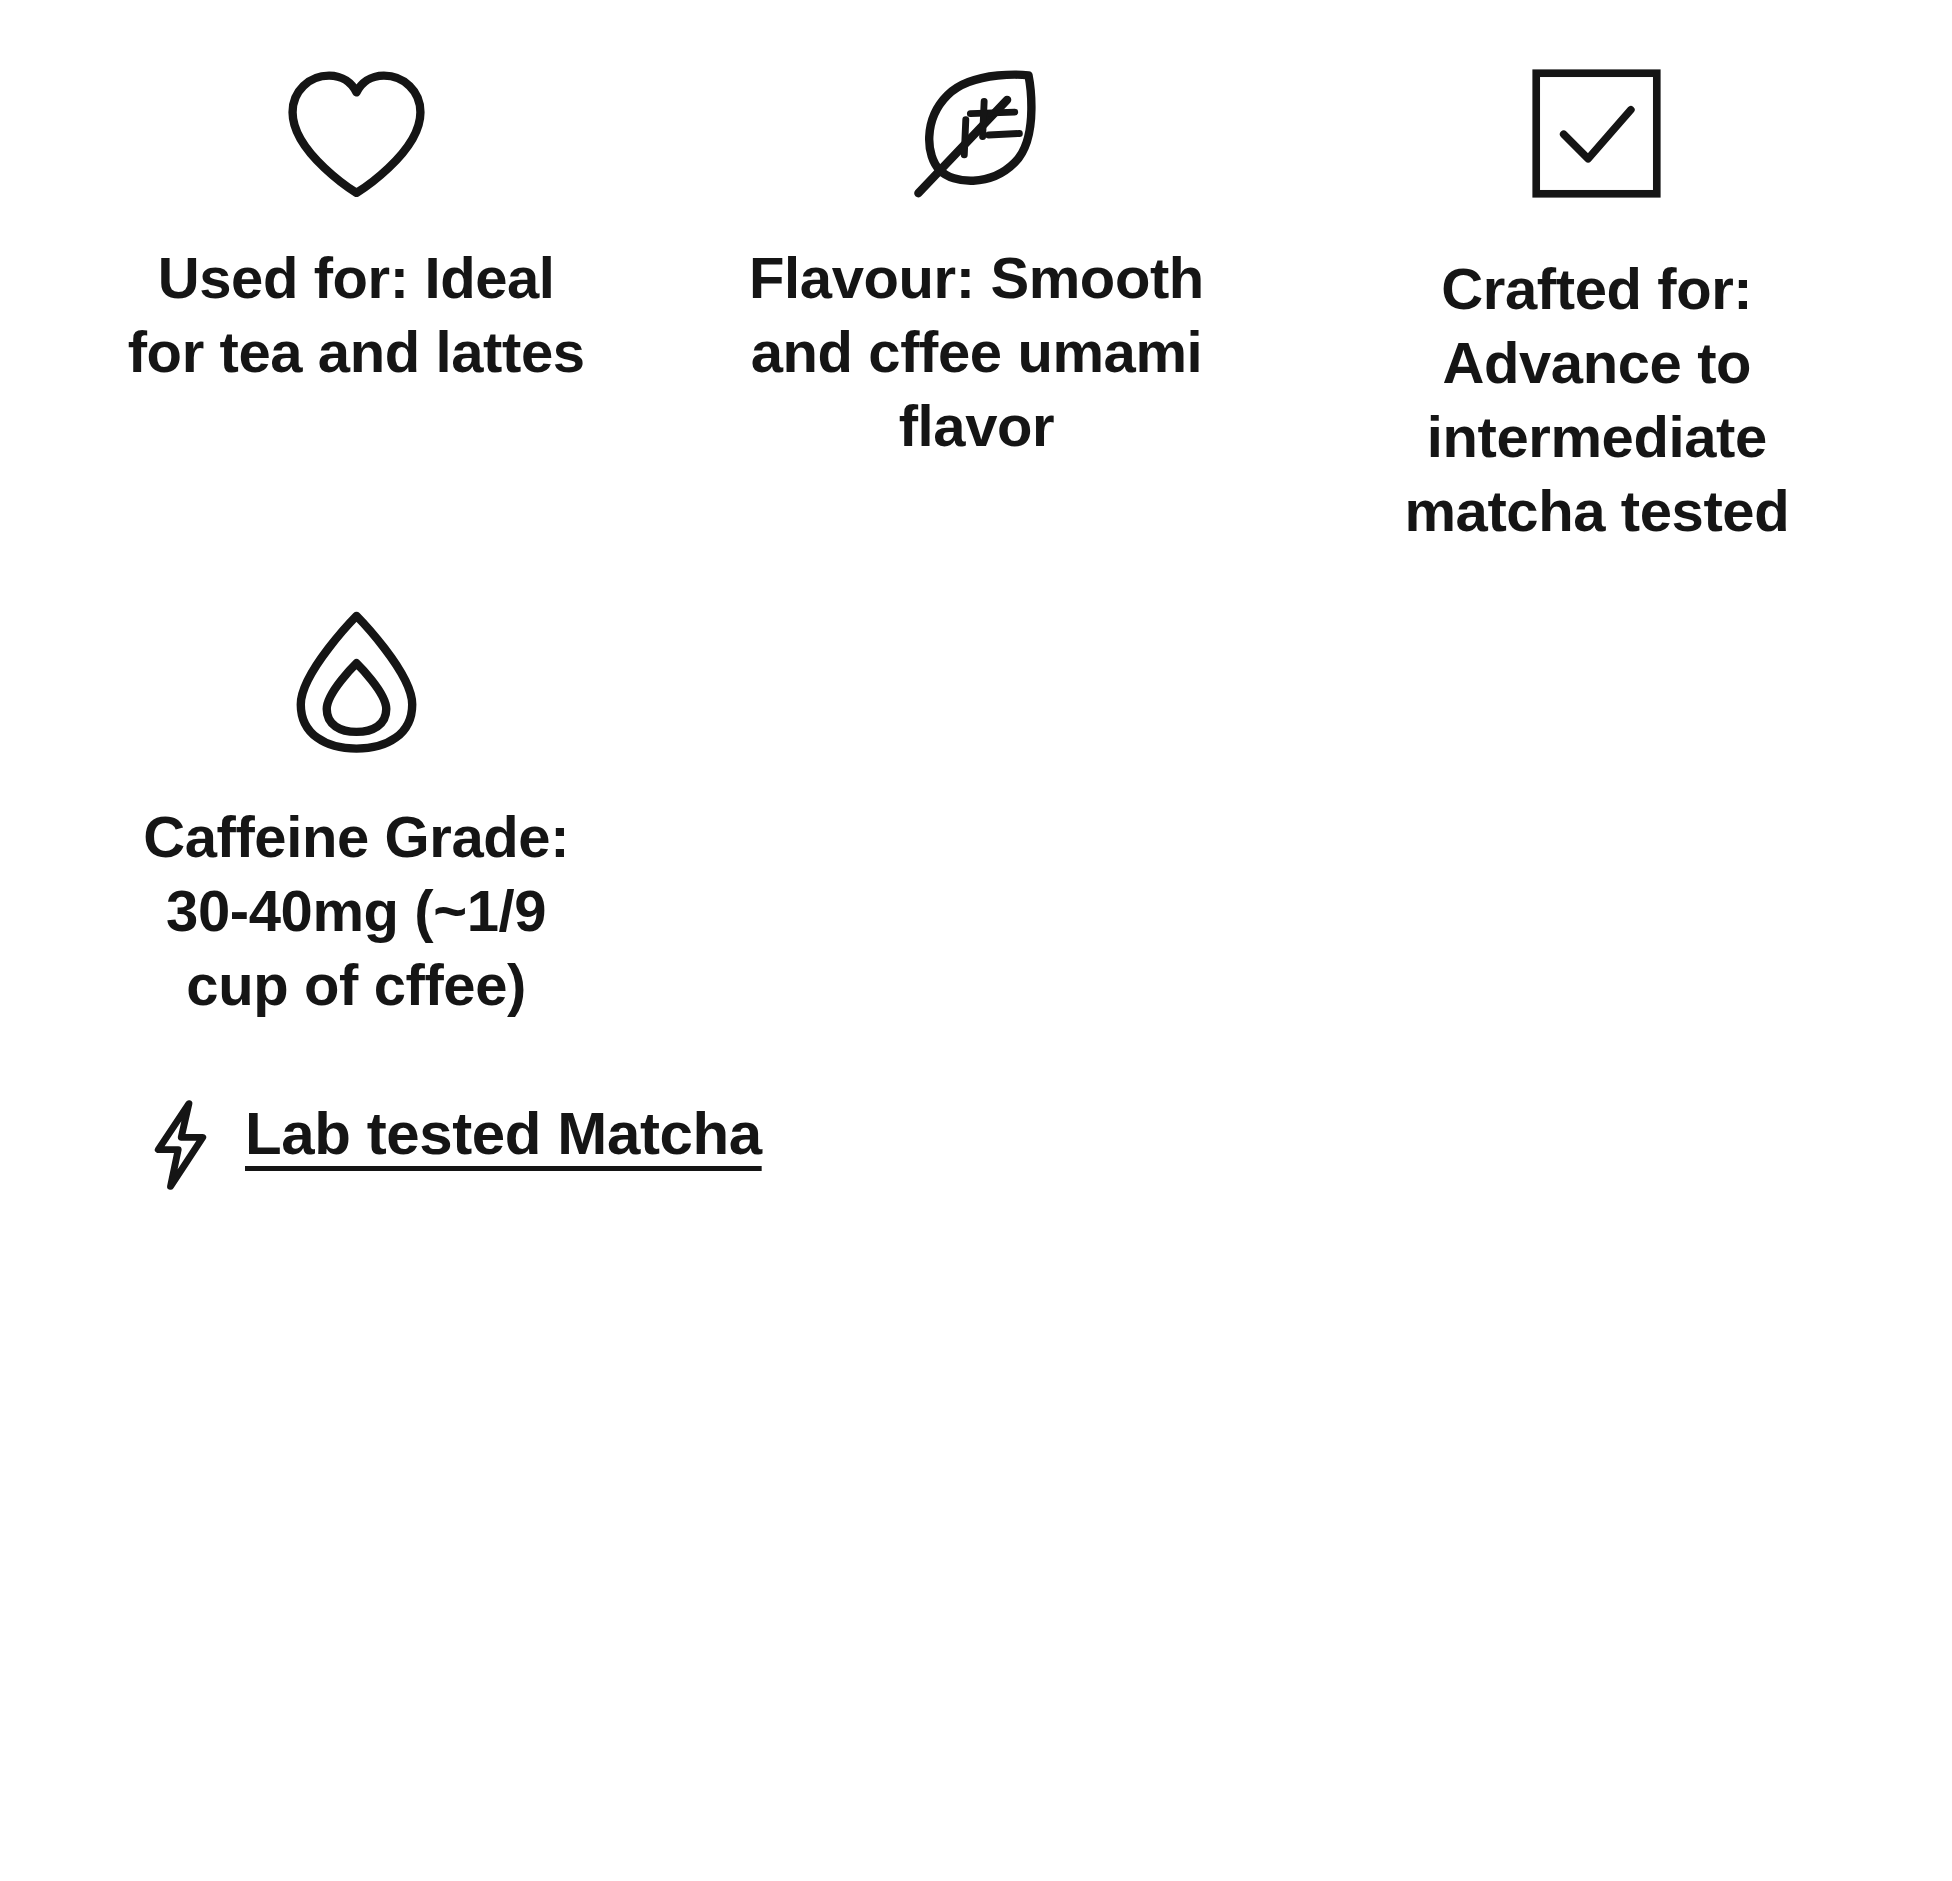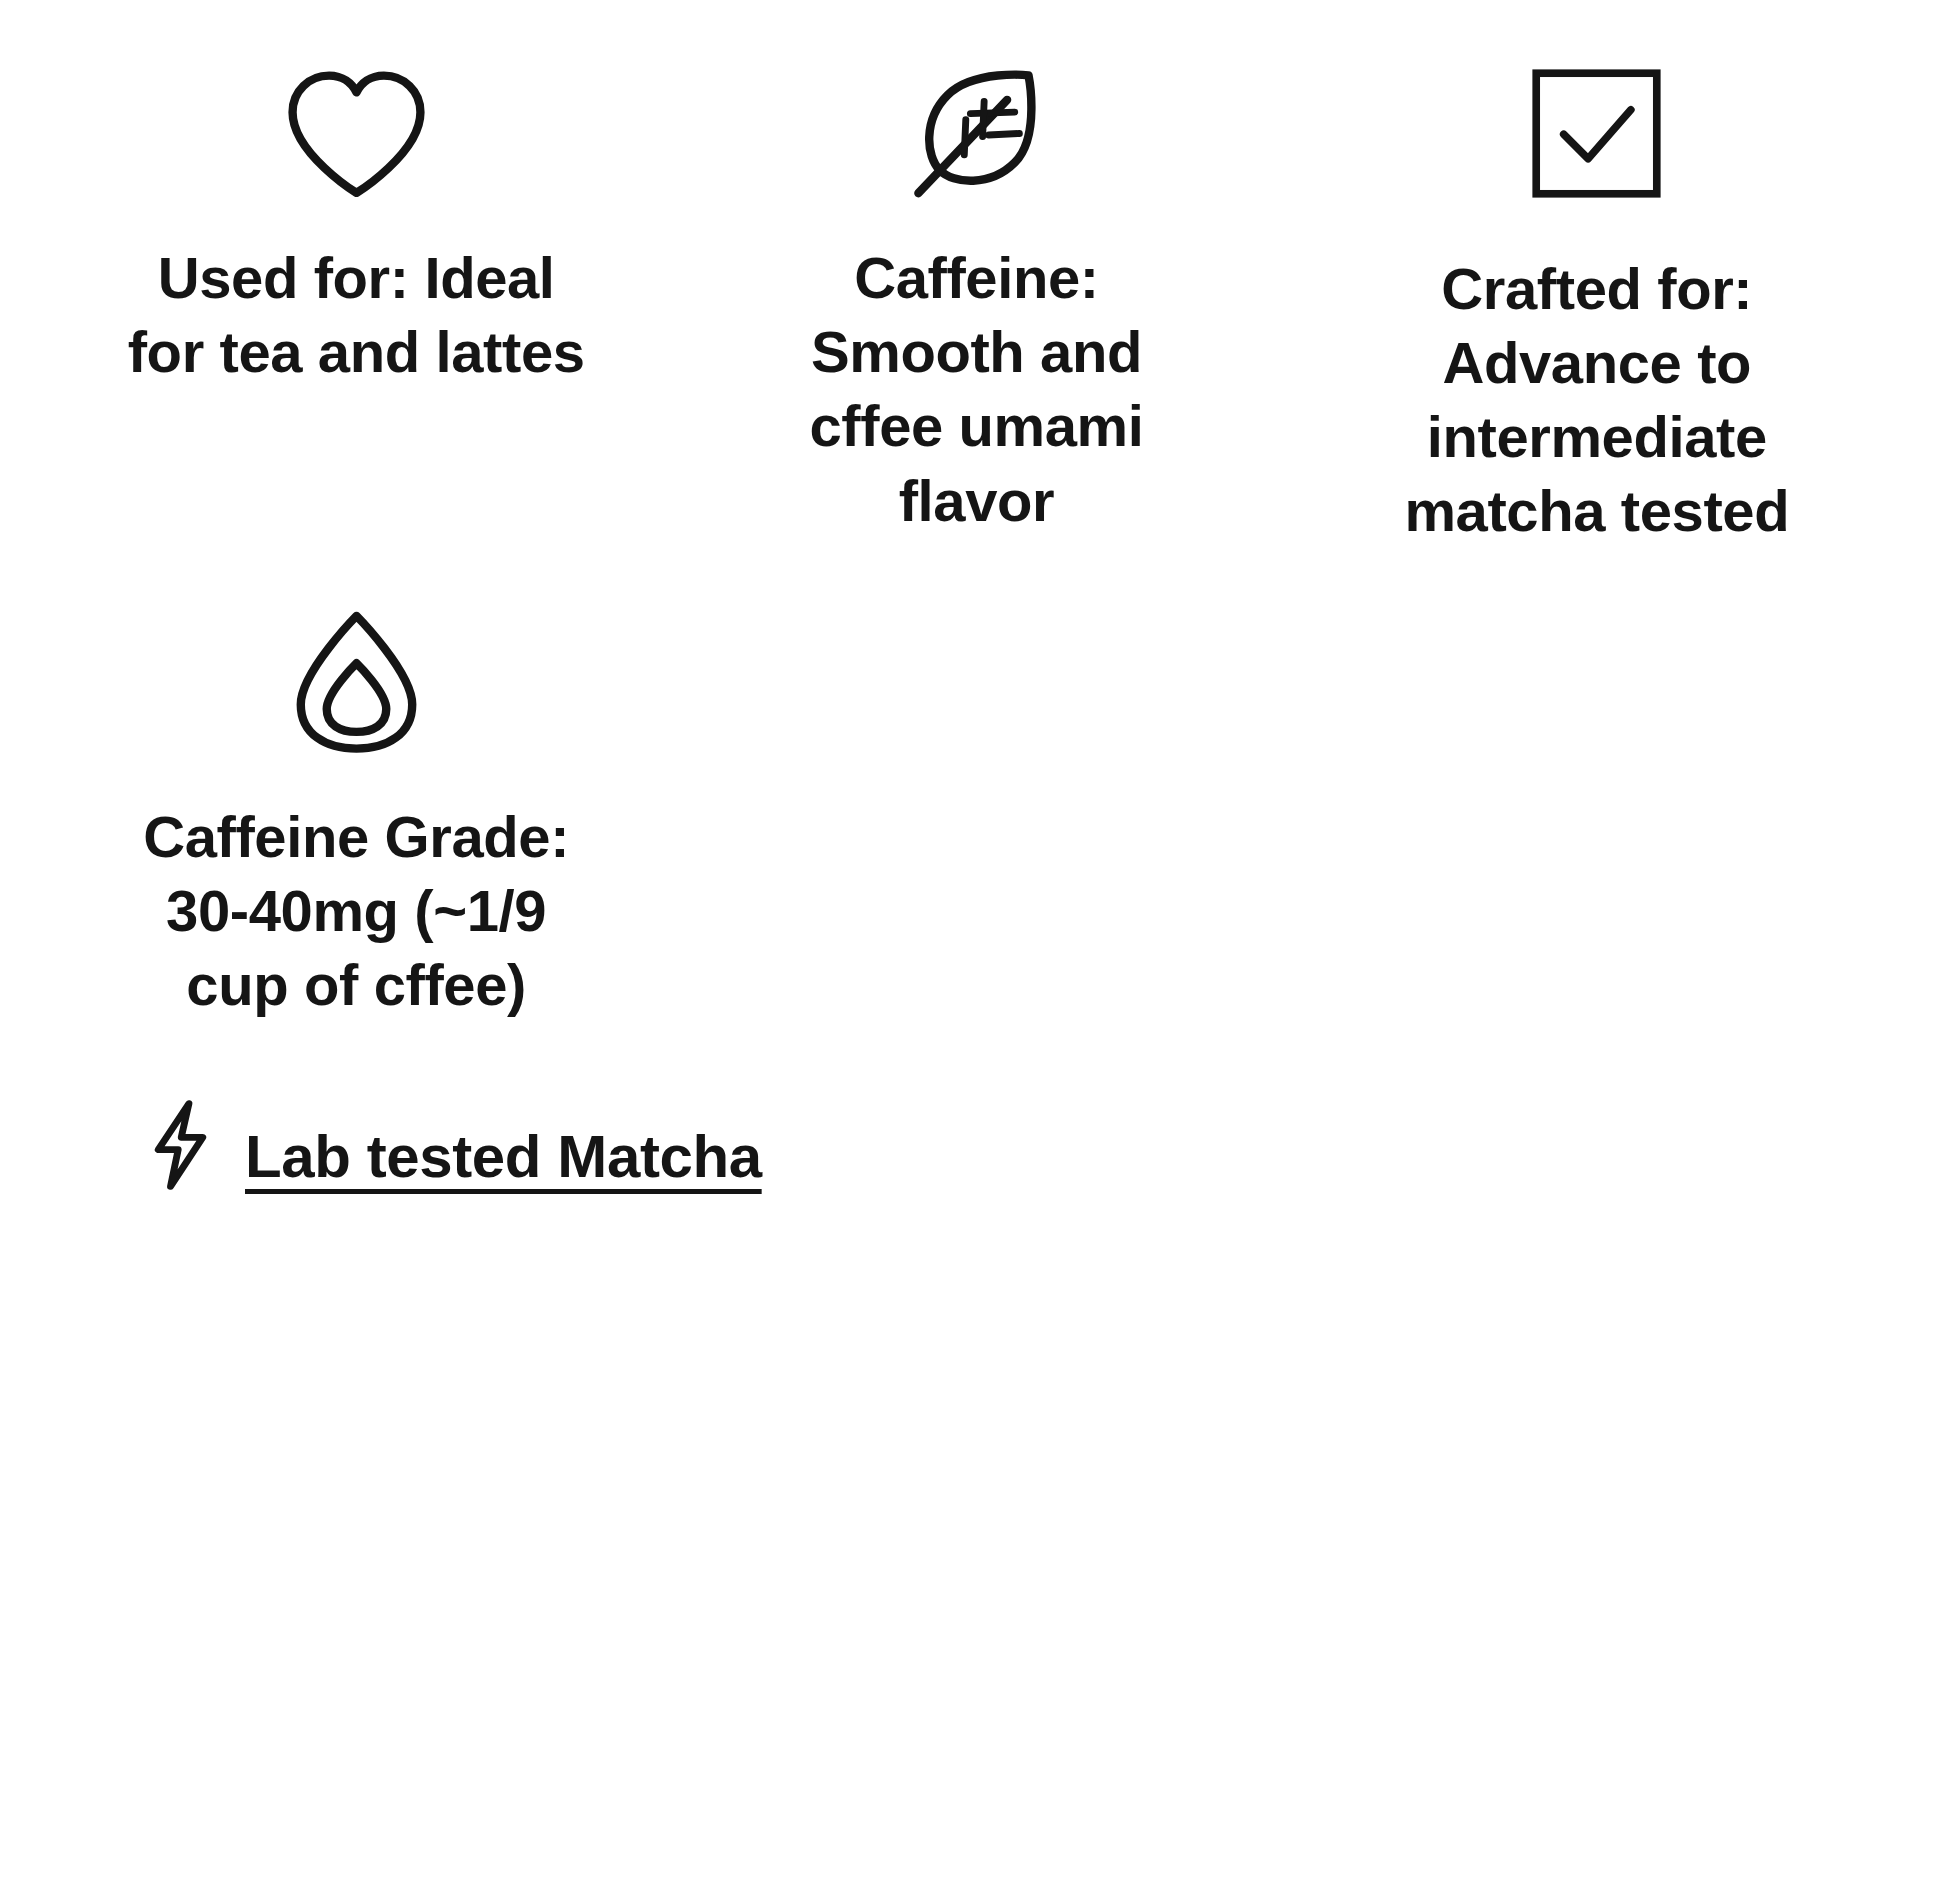--- a/index.html
+++ b/index.html
@@ -69,21 +69,21 @@
   
   .col-1 .cell-text { width: 488px; }
   .col-2 .cell-text { width: 458px; }
   .col-3 .cell-text { width: 458px; }
 
   .row-2 .cell-text { margin-top: 30.5px; }
 
   .footer {
     margin-top: 76px;
     display: flex;
-    align-items: flex-end;
+    align-items: flex-start;
     padding-left: 92px;
   }
   .footer-icon {
     width: 84px;
     display: flex;
     align-items: center;
     justify-content: center;
     margin-right: 23px;
   }
   .footer-label {
@@ -118,21 +118,21 @@
         <svg width="153" height="153" viewBox="0 0 200 200" fill="none" xmlns="http://www.w3.org/2000/svg">
           <path d="M168 24 C168 24 96 16 62 50 C30 82 34 130 52 148 C70 166 118 170 150 138 C184 104 168 24 168 24 Z" stroke="#151515" stroke-width="11" stroke-linejoin="round" stroke-linecap="round" fill="none"></path>
           <path d="M24 178 L140 56" stroke="#151515" stroke-width="11" stroke-linecap="round"></path>
           <path d="M150 72 L92 74" stroke="#151515" stroke-width="9" stroke-linecap="round"></path>
           <path d="M156 100 L116 102" stroke="#151515" stroke-width="9" stroke-linecap="round"></path>
           <path d="M110 58 L108 104" stroke="#151515" stroke-width="9" stroke-linecap="round"></path>
           <path d="M86 82 L84 128" stroke="#151515" stroke-width="9" stroke-linecap="round"></path>
         </svg>
       </div>
       <div class="cell-text">
-        <span class="lead">Caffeine:</span><span class="rest"> Smooth and cffee umami flavor</span>
+        <span class="lead">Flavour:</span><span class="rest"> Smooth and cffee umami flavor</span>
       </div>
     </div>
 
 
     <div class="cell col-1 row-2">
       <div class="icon-wrap">
         <svg width="145" height="145" viewBox="0 0 190 190" fill="none" xmlns="http://www.w3.org/2000/svg">
           <rect x="16" y="16" width="158" height="158" stroke="#151515" stroke-width="10" fill="none"></rect>
           <path d="M52 96 L84 128 L140 64" stroke="#151515" stroke-width="10" stroke-linecap="round" stroke-linejoin="round" fill="none"></path>
         </svg>

